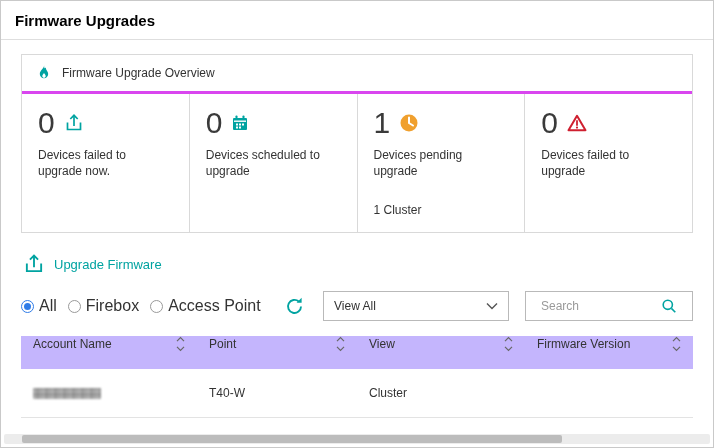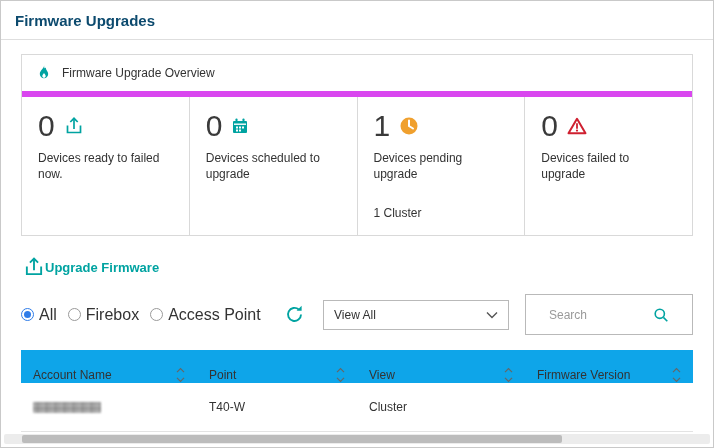--- a/index.html
+++ b/index.html
@@ -4,54 +4,54 @@
 <style>
   * { box-sizing: border-box; margin: 0; padding: 0; }
   html,body { width:714px; height:448px; }
   body {
     font-family: "Liberation Sans", sans-serif;
     background:#fff; color:#3c3c3c; position:relative;
   }
   .frame { position:absolute; inset:0; border:1px solid #c9c9c9; background:#fff; overflow:hidden; }
 
   
-  .page-title { padding:11px 14px 10px; font-size:15px; font-weight:bold; color:#0c4a6e; }
+  .page-title { padding:11px 14px 10px; font-size:15px; font-weight:bold; color:#000000; }
   .top-divider { height:1px; background:#dedede; }
 
   
   .overview-card { margin:14px 20px 0; border:1px solid #d9d9d9; }
-  .card-header { display:flex; align-items:center; gap:10px; padding:9px 14px; border-bottom:6px solid #d946ef; font-size:12px; color:#333; }
+  .card-header { display:flex; align-items:center; gap:10px; padding:9px 14px; border-bottom:3px solid #d946ef; font-size:12px; color:#333; }
   .stats { display:flex; }
   .stat { flex:1; min-height:138px; padding:14px 16px 12px; border-left:1px solid #d9d9d9; }
   .stat:first-child { border-left:none; }
   .stat-top { display:flex; align-items:center; gap:9px; }
   .stat-value { font-size:30px; color:#3a3a3a; line-height:1; }
   .stat-label { font-size:12px; color:#333; margin-top:9px; line-height:1.35; }
   .stat-sub { font-size:12px; color:#333; margin-top:24px; }
 
   
-  .upgrade-row { display:flex; align-items:center; margin:20px 0 0 22px; cursor:pointer;font-weight:bold; }
+  .upgrade-row { display:flex; align-items:center; gap:9px; margin:20px 0 0 22px; cursor:pointer; }
   .upgrade-label { color:#00a3a1; font-size:13px; }
 
   
   .filter-row { display:flex; align-items:center; margin:16px 20px 0; }
   .radios { display:flex; align-items:center; gap:11px; font-size:16px; color:#333; }
   .radio-opt { display:flex; align-items:center; gap:5px; cursor:pointer; }
   .radio { width:13px; height:13px; border-radius:50%; border:1px solid #9a9a9a; display:inline-block; position:relative; background:#fff; }
   .radio.selected { border-color:#2f7ce8; }
   .radio.selected::after { content:""; position:absolute; inset:2px; border-radius:50%; background:#2f7ce8; }
   .refresh-btn { margin-left:auto; cursor:pointer; display:flex; align-items:center; }
   .dropdown { margin-left:18px; width:186px; height:30px; border:1px solid #b9b9b9; display:flex; align-items:center; justify-content:space-between; padding:6px 10px; font-size:12px; color:#333; background:#fff; cursor:pointer; }
-  .searchbox { margin-left:16px; width:168px; height:41px; border:1px solid #b9b9b9; display:flex; align-items:center; padding:0 23px; background:#fff; }
+  .searchbox { margin-left:16px; width:168px; height:30px; border:1px solid #b9b9b9; display:flex; align-items:center; padding:0 15px; background:#fff; }
   .searchbox input { border:none; outline:none; flex:1; font-size:12px; color:#333; font-family:"Liberation Sans", sans-serif; min-width:0; }
   .searchbox input::placeholder { color:#9a9a9a; }
 
   
   .table { margin:15px 20px 0; }
-  .thead { display:flex; background:#0ea5e9; height:33px; align-items:flex-end; font-size:12px; color:#333; }
+  .thead { display:flex; background:#c4b5fd; height:33px; align-items:flex-start; font-size:12px; color:#333; }
   .th { display:flex; align-items:center; justify-content:space-between; padding:0 12px; cursor:pointer; }
   .c1{width:176px;} .c2{width:160px;} .c3{width:168px;} .c4{width:168px;}
   .tr { display:flex; height:49px; align-items:center; background:#fff; border-bottom:1px solid #e3e3e3; font-size:12px; color:#333; }
   .td { padding:0 12px; }
   .redacted { width:68px; height:11px; border-radius:1px;
     background:
       repeating-linear-gradient(90deg,#d2d2d2 0 3px,#bdbdbd 3px 6px,#cacaca 6px 9px),
       repeating-linear-gradient(0deg,#d6d6d6 0 3px,#c2c2c2 3px 6px);
     background-blend-mode:multiply; filter:blur(1.2px); }
   .fw-cell { display:flex; flex-direction:column; justify-content:center; }
@@ -88,21 +88,21 @@
         <div class="stat-top">
           <span class="stat-value">0</span>
           <span class="icon">
             <svg width="20" height="20" viewBox="0 0 20 20" fill="none" stroke="#00a3a1" stroke-width="1.7">
                 <path d="M3.5 9.5 V16.5 H16.5 V9.5"></path>
                 <path d="M10 13 V3.2"></path>
                 <path d="M6.3 6 L10 2.3 L13.7 6"></path>
               </svg>
           </span>
         </div>
-        <div class="stat-label">Devices ready to failed now.</div>
+        <div class="stat-label">Devices failed to upgrade now.</div>
       </div>
 
       <div class="stat">
         <div class="stat-top">
           <span class="stat-value">0</span>
           <span class="icon">
             <svg width="18" height="18" viewBox="0 0 18 18">
                 <rect x="2" y="4" width="14" height="12" rx="1" fill="#00a3a1"></rect>
                 <rect x="4.5" y="1.5" width="2" height="4" rx="0.8" fill="#00a3a1"></rect>
                 <rect x="11.5" y="1.5" width="2" height="4" rx="0.8" fill="#00a3a1"></rect>

